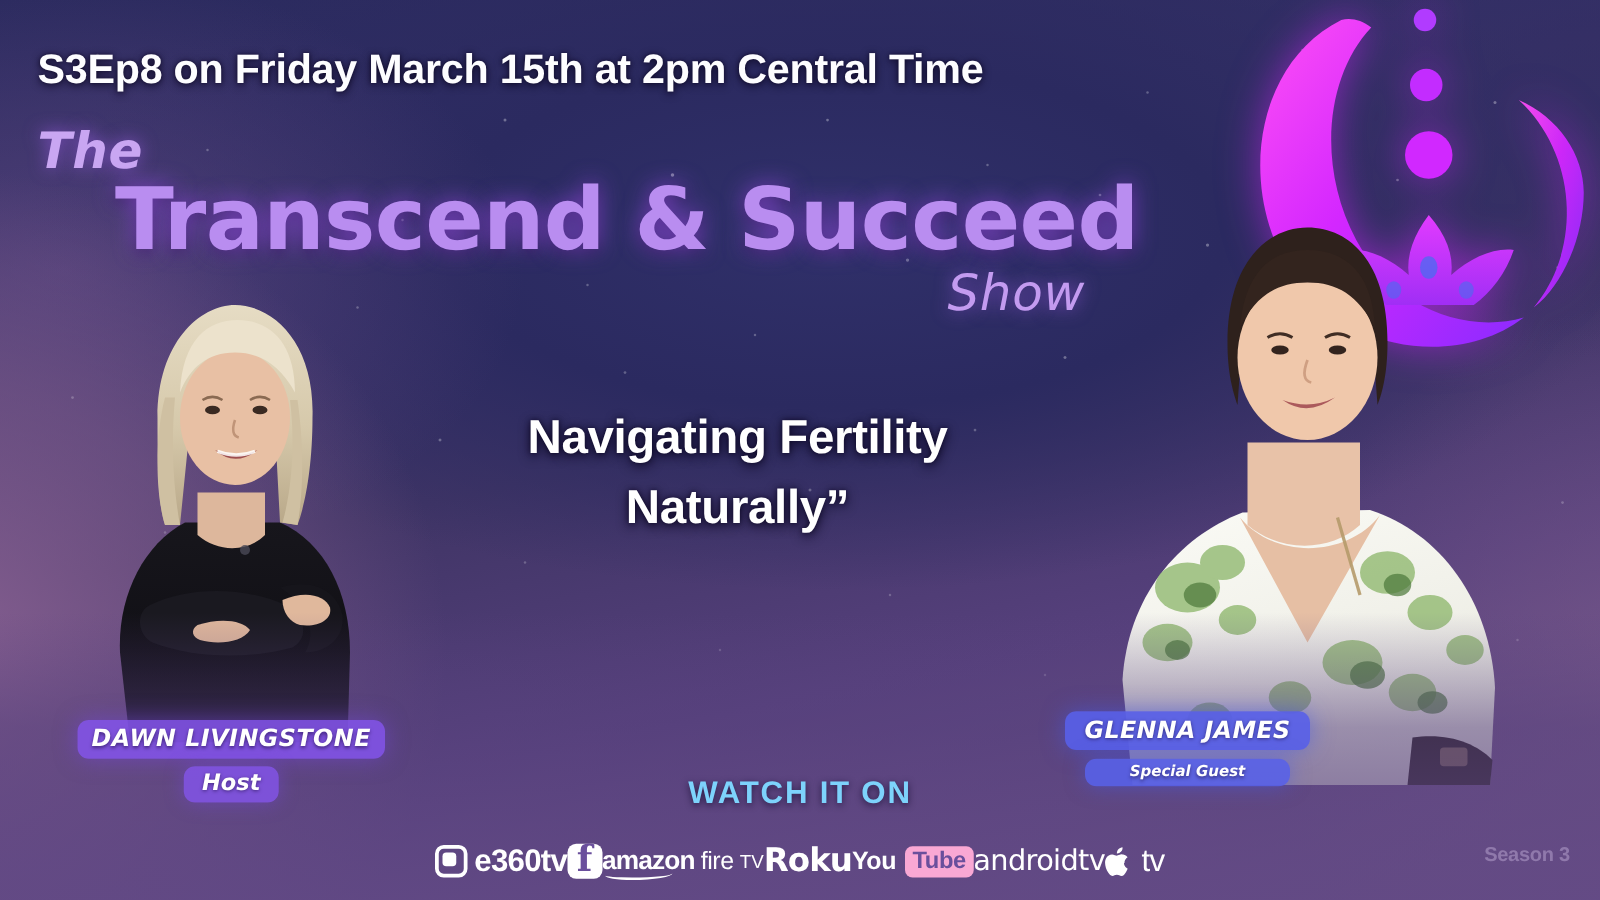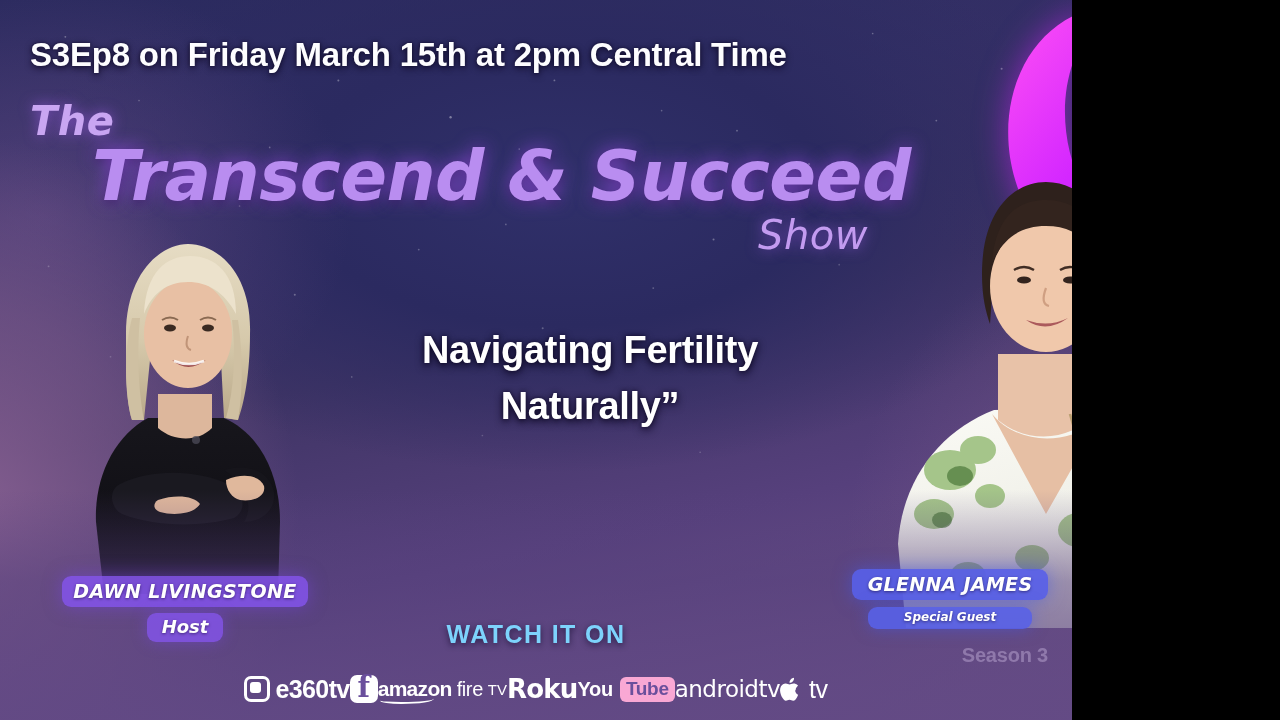--- a/index.html
+++ b/index.html
@@ -5,21 +5,21 @@
   * { box-sizing: border-box; margin: 0; padding: 0; }
   html, body {
     width: 1280px; height: 720px;
     overflow: hidden;
     background: #000;
     font-family: "Liberation Sans", sans-serif;
   }
 
   #stage {
     position: relative;
-    width: 1072px; height: 720px;
+    width: 1280px; height: 720px;
     overflow: hidden;
   }
 
   
   .bg-base {
     position: absolute; inset: 0;
     background:
       radial-gradient(ellipse 70% 55% at 52% 26%, #30306a 0%, #2b2a60 35%, rgba(43,42,96,0) 72%),
       linear-gradient(168deg, #2a2a5e 0%, #343066 26%, #403566 48%, #56407c 70%, #6a4f86 88%, #7a5a8a 100%);
   }
@@ -67,21 +67,21 @@
   .logo-the {
     position: absolute; left: 30px; top: 98px;
     font-family: "DejaVu Sans", sans-serif;
     font-size: 40px; font-style: italic; font-weight: 700;
     color: #c9a6f2; letter-spacing: .5px;
     text-shadow: 0 0 14px rgba(150,90,220,.75);
   }
   .logo-main {
     position: absolute; left: 92px; top: 136px;
     font-family: "DejaVu Sans", sans-serif;
-    font-size: 69px; font-style: italic; font-weight: 700;
+    font-size: 69px; font-weight: 700;
     color: #b98df0; letter-spacing: -.5px; white-space: nowrap;
     text-shadow: 0 0 18px rgba(150,80,230,.8), 0 3px 10px rgba(20,8,44,.55);
   }
   .logo-show {
     position: absolute; left: 758px; top: 212px;
     font-family: "DejaVu Sans", sans-serif;
     font-size: 40px; font-style: italic; font-weight: 400;
     color: #c39bf0; letter-spacing: .5px;
     text-shadow: 0 0 14px rgba(150,90,220,.75);
   }
@@ -191,22 +191,22 @@
     letter-spacing: -.3px; margin-left: 2px;
   }
 
   .android-word { font-size: 23px; font-weight: 400; letter-spacing: -.5px; font-family: "DejaVu Sans", sans-serif; }
 
   .apple-glyph { font-size: 26px; line-height: 1; margin-right: 1px; }
   .apple-tv { font-size: 25px; font-weight: 400; letter-spacing: -.5px; }
 
   
   .season {
-    position: absolute; right: 24px; top: 644px;
-    font-size: 20px; font-weight: 700;
+    position: absolute; right: 24px; top: 676px;
+    font-size: 16px; font-weight: 700;
     color: rgba(206,186,226,.42);
     letter-spacing: -.2px;
   }
 </style>
 </head>
 <body>
 
 <div id="stage">
 
   <div class="bg-base"></div>

